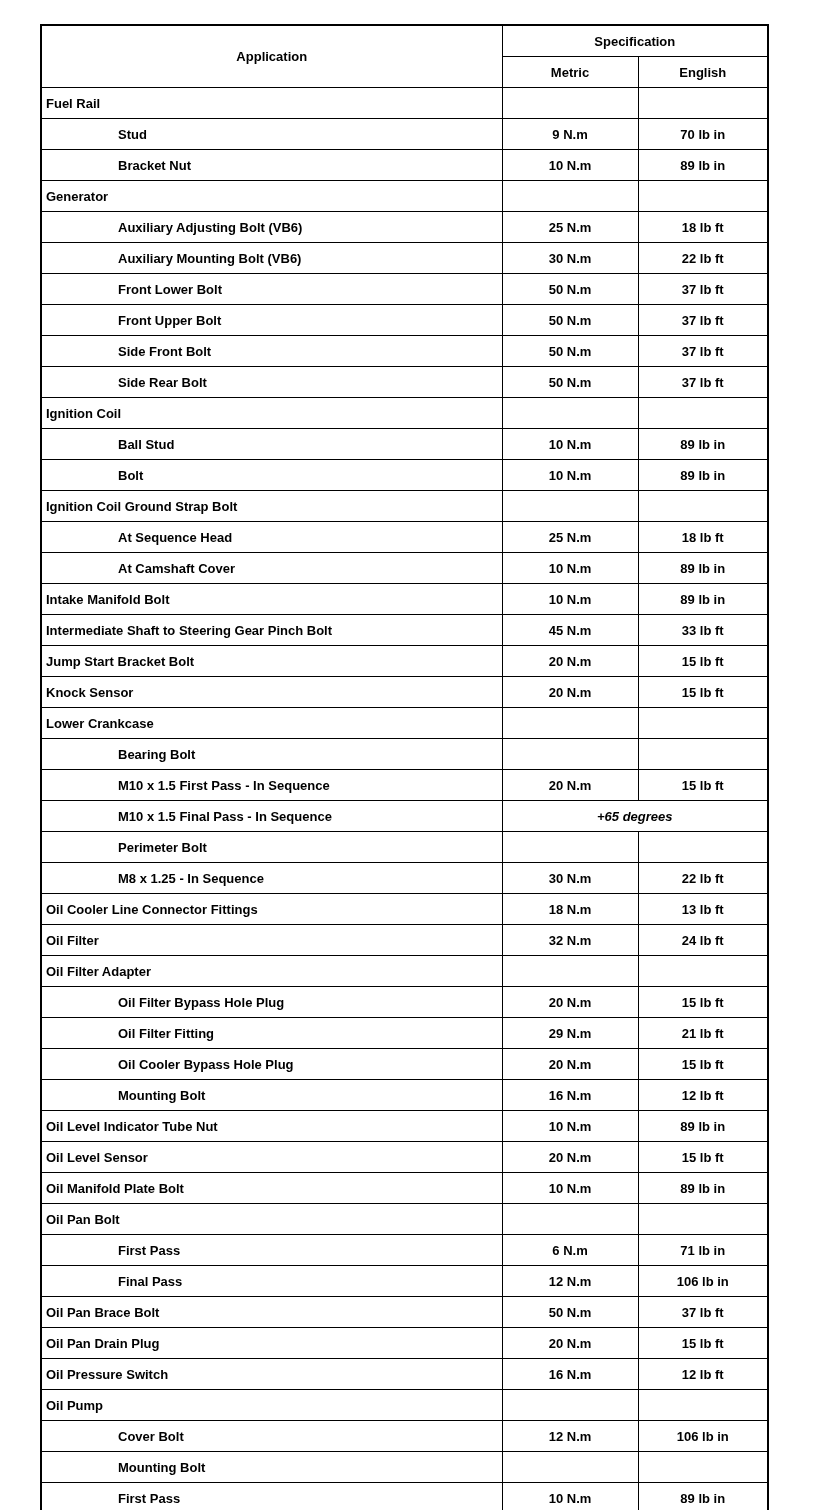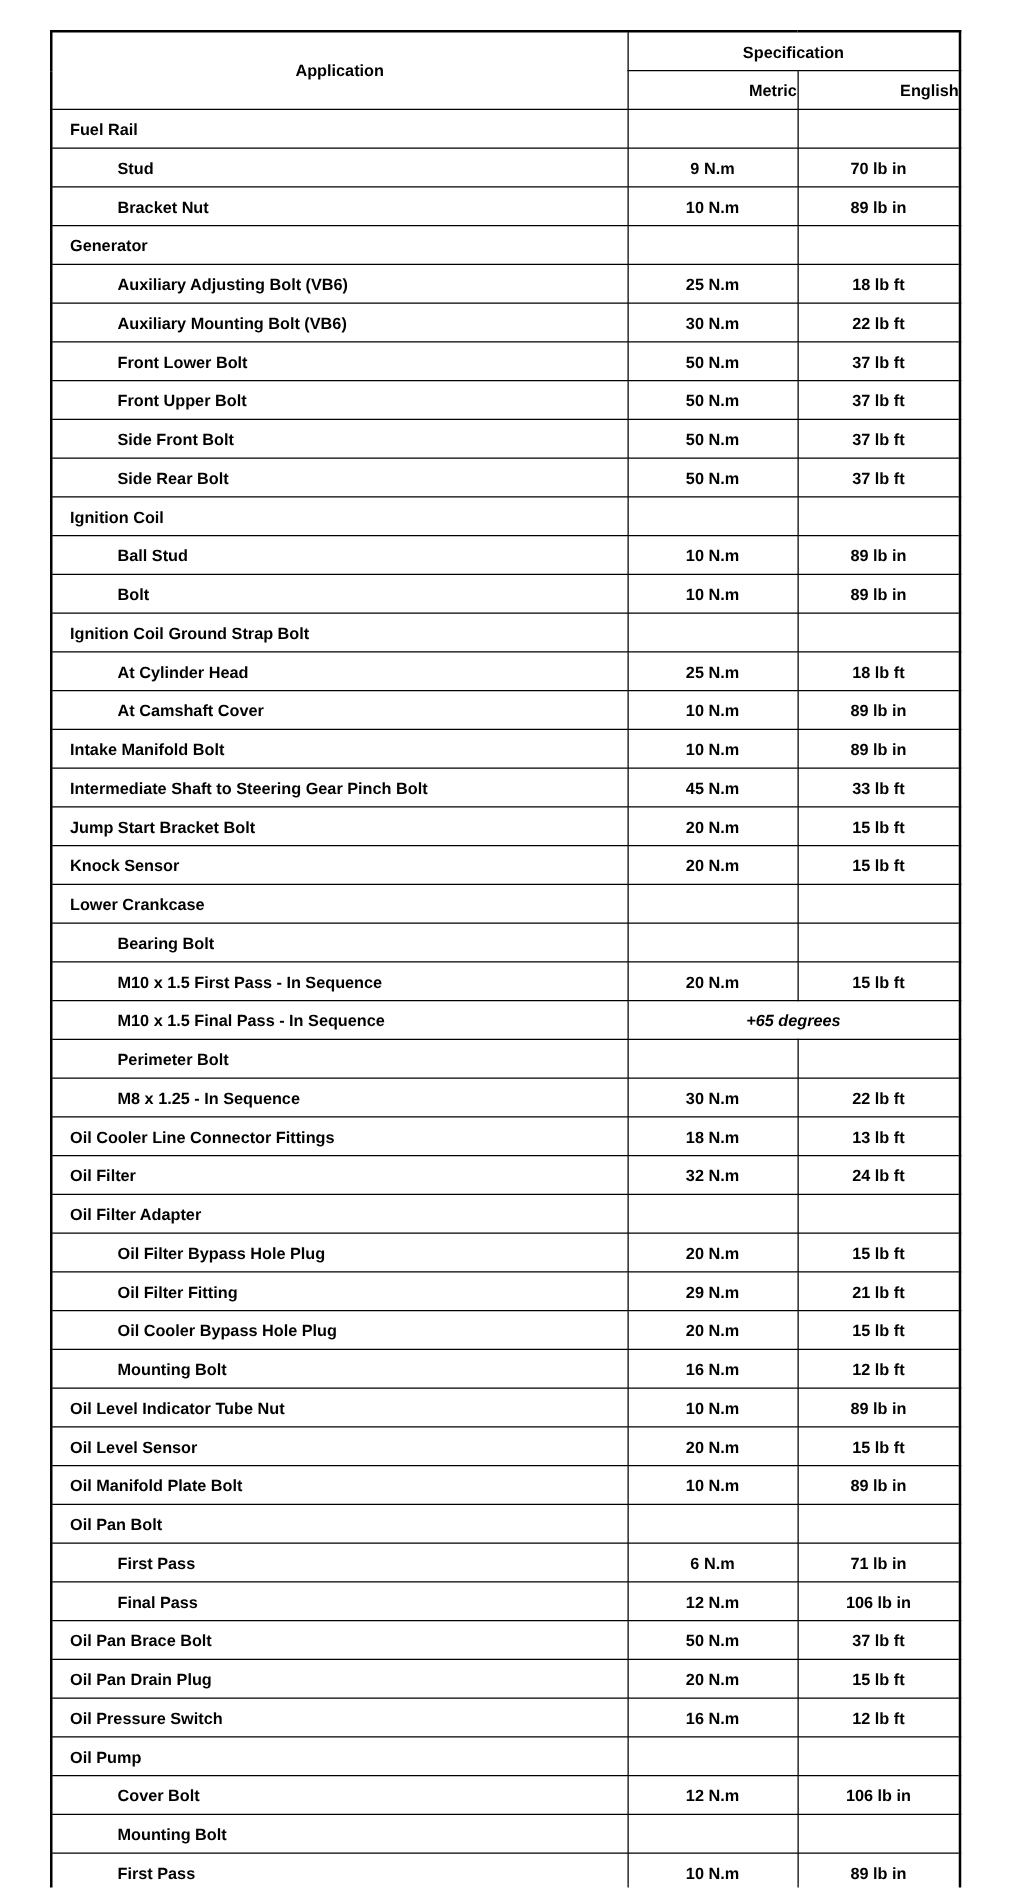--- a/index.html
+++ b/index.html
@@ -50,35 +50,35 @@
     text-align: center;
     font-size: 13.5px;
     height: 62px;
   }
   th.hdr-spec {
     text-align: center;
     font-size: 13.5px;
     height: 30px;
   }
   th.hdr-sub {
-    text-align: right;
+    text-align: center;
     font-size: 13.5px;
     height: 30px;
   }
   td.app {
     text-align: left;
     padding-left: 6px;
     white-space: nowrap;
     overflow: hidden;
   }
   td.app.lvl1 {
-    padding-left: 14px;
+    padding-left: 4px;
   }
   td.app.lvl2 {
-    padding-left: 52px;
+    padding-left: 76px;
   }
   td.val {
     text-align: center;
     white-space: nowrap;
   }
   td.span2 {
     text-align: center;
     font-style: italic;
   }
 </style>
@@ -168,21 +168,21 @@
             <td class="app lvl2">Bolt</td>
             <td class="val">10 N.m</td>
             <td class="val">89 lb in</td>
           </tr>
           <tr>
             <td class="app lvl1">Ignition Coil Ground Strap Bolt</td>
             <td class="val"></td>
             <td class="val"></td>
           </tr>
           <tr>
-            <td class="app lvl2">At Cylinder Head</td>
+            <td class="app lvl2">At Sequence Head</td>
             <td class="val">25 N.m</td>
             <td class="val">18 lb ft</td>
           </tr>
           <tr>
             <td class="app lvl2">At Camshaft Cover</td>
             <td class="val">10 N.m</td>
             <td class="val">89 lb in</td>
           </tr>
           <tr>
             <td class="app lvl1">Intake Manifold Bolt</td>

